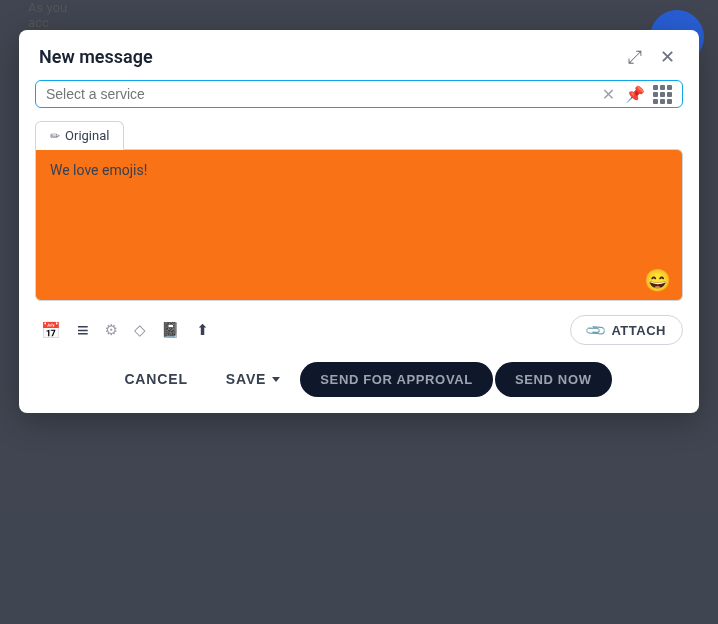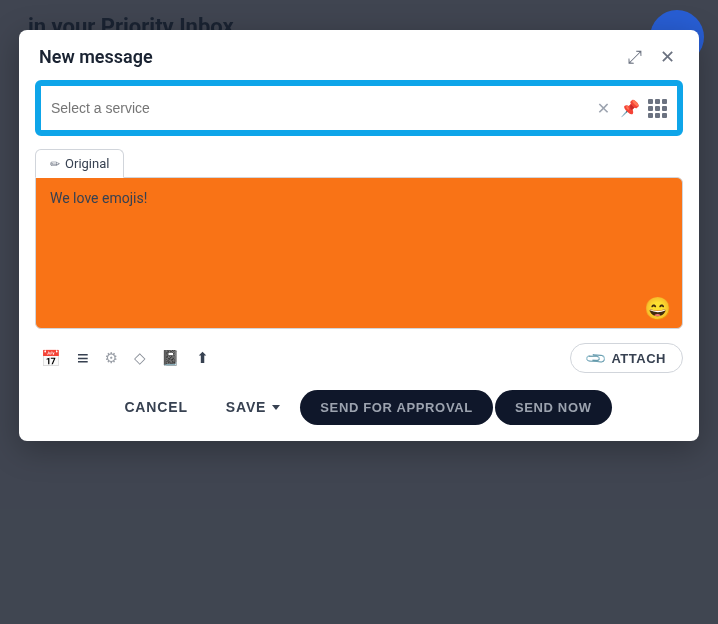--- a/index.html
+++ b/index.html
@@ -63,24 +63,24 @@
       line-height: 1;
     }
 
     .modal-body {
       padding: 0 16px 0 16px;
     }
 
     .service-select-row {
       display: flex;
       align-items: center;
-      border: 6px solid #0ea5e9;
+      border: 1px solid #0ea5e9;
       border-radius: 6px;
       padding: 0 10px;
-      height: 56px;
+      height: 28px;
       margin-bottom: 12px;
     }
 
     .service-input {
       flex: 1;
       border: none;
       outline: none;
       font-size: 14px;
       color: #9ca3af;
       background: transparent;
@@ -268,21 +268,20 @@
       vertical-align: middle;
     }
 
   </style>
 </head>
 <body>
 
 <div class="bg-overlay">
 
   <div style="position:absolute;top:0;left:0;width:100%;height:100%;pointer-events:none;">
-    <div style="padding:14px 28px;color:#1a2332;font-size:22px;font-weight:700;">in your Priority Inbox</div>
     <div style="padding:0 28px;color:#555;font-size:13px;max-width:430px;">As you<br>acc<br>Prio</div>
 
     <div style="position:absolute;top:10px;right:14px;width:54px;height:54px;border-radius:50%;background:#2563eb;opacity:0.85;"></div>
   </div>
 
   <div class="modal">
 
     <div class="modal-header">
       <span class="modal-title">New message</span>
       <div class="modal-header-actions">

